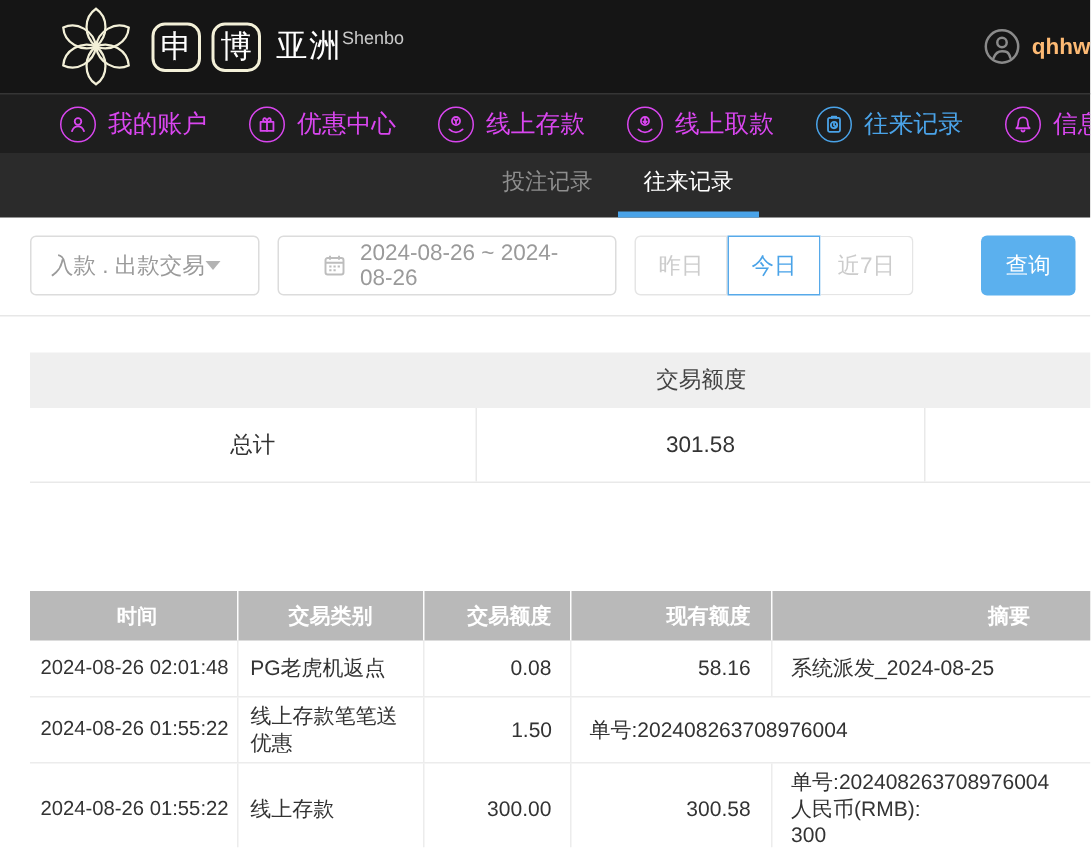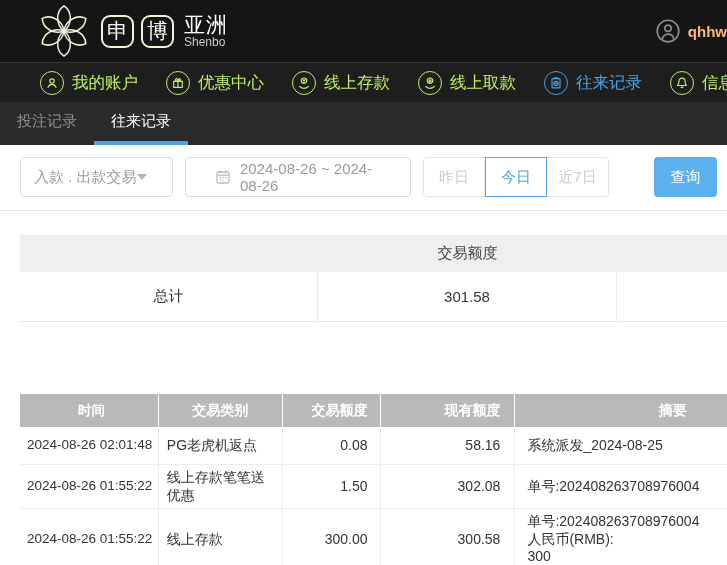--- a/index.html
+++ b/index.html
@@ -9,37 +9,37 @@
     font-family:"Liberation Sans","DejaVu Sans",sans-serif; color:#333;
   }
   
   .topbar { height:62px; background:#151515; display:flex; align-items:center; padding:0 0 0 36px; }
   .brand { display:flex; align-items:center; gap:7px; cursor:pointer; }
   .flower { width:56px; height:56px; margin-right:2px; }
   .logo-box {
     width:33px; height:33px; border:2px solid #f3f0d8; border-radius:9px; color:#fff;
     font-size:21px; display:flex; align-items:center; justify-content:center;
   }
-  .brand-text { display:flex; flex-direction:column; line-height:1.1; margin-left:3px; }
+  .brand-text { display:flex; flex-direction:row; line-height:1.1; margin-left:3px; }
   .brand-region { color:#fff; font-size:21px; letter-spacing:1px; }
   .brand-sub { color:#c9c9c9; font-size:12px; }
   .user-chip { margin-left:auto; display:flex; align-items:center; gap:8px; cursor:pointer;
                color:#fdba74; font-weight:bold; font-size:15px; white-space:nowrap; }
   .user-chip svg { flex:none; }
   
   .mainnav { height:40px; background:#1e1e1e; border-top:1px solid #353535;
              display:flex; align-items:center; gap:28px; padding-left:40px; overflow:hidden; }
-  .nav-item { display:flex; align-items:center; gap:8px; color:#bef264; font-size:16.5px;
+  .nav-item { display:flex; align-items:center; gap:8px; color:#d946ef; font-size:16.5px;
               white-space:nowrap; cursor:pointer; flex:none; }
   .nav-item.active { color:#4aa3e8; }
   .nav-icon { width:24px; height:24px; border:1.5px solid currentColor; border-radius:50%;
               display:flex; align-items:center; justify-content:center; flex:none; }
   .nav-icon svg { stroke:currentColor; fill:none; stroke-width:1.2; stroke-linecap:round; stroke-linejoin:round; }
   
-  .subnav { height:43px; background:#2b2b2b; display:flex; }
+  .subnav { height:43px; background:#2b2b2b; display:flex; padding-left:318px; }
   .tab { height:100%; display:flex; align-items:center; padding:0 17px; color:#8f8f8f;
          font-size:15px; border-bottom:4px solid transparent; cursor:pointer; white-space:nowrap; }
   .tab.active { color:#fff; border-bottom-color:#4aa3e8; }
   
   .filters { display:flex; align-items:center; padding:12px 0 13px 20px; }
   .control { height:40px; border:1px solid #dcdcdc; border-radius:4px; background:#fff;
              display:flex; align-items:center; color:#9a9a9a; font-size:15px; }
   .select-box { width:153px; padding:0 11px 0 13px; cursor:pointer; }
   .caret { width:0; height:0; border-left:5px solid transparent; border-right:5px solid transparent;
            border-top:6px solid #b3b3b3; }
@@ -254,21 +254,20 @@
       <div class="td c-type">PG老虎机返点</div>
       <div class="td c-amount">0.08</div>
       <div class="td c-balance">58.16</div>
       <div class="td c-memo">系统派发_2024-08-25</div>
     </div>
 
     <div class="t-row r2">
       <div class="td c-time">2024-08-26 01:55:22</div>
       <div class="td c-type">线上存款笔笔送优惠</div>
       <div class="td c-amount">1.50</div>
-      <div class="td c-balance">302.08</div>
       <div class="td c-memo">单号:202408263708976004</div>
     </div>
 
     <div class="t-row r3">
       <div class="td c-time">2024-08-26 01:55:22</div>
       <div class="td c-type">线上存款</div>
       <div class="td c-amount">300.00</div>
       <div class="td c-balance">300.58</div>
       <div class="td c-memo">单号:202408263708976004
 人民币(RMB):

